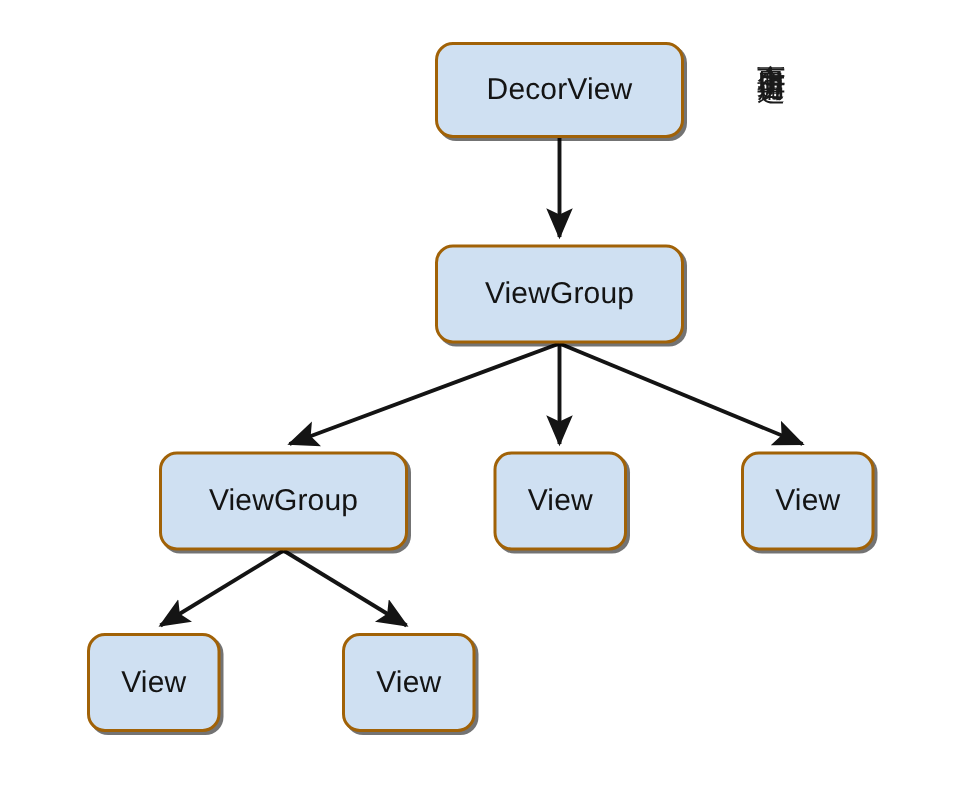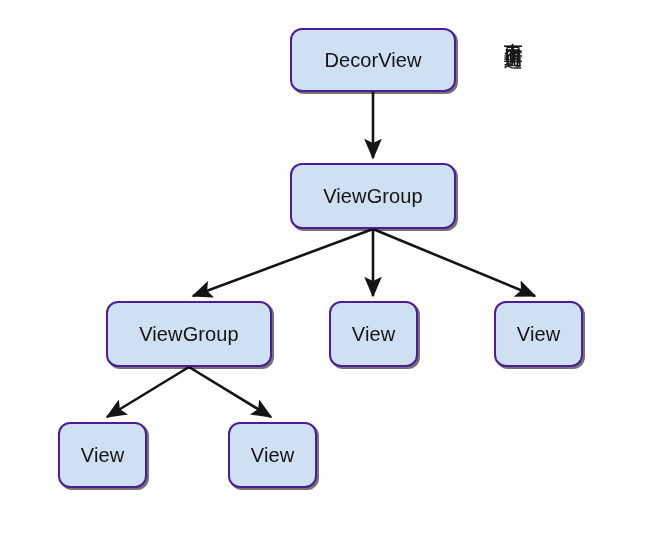--- a/index.html
+++ b/index.html
@@ -27,21 +27,21 @@
     left: 0;
     top: 0;
     width: 648px;
     height: 534px;
     pointer-events: none;
   }
   .node {
     position: absolute;
     box-sizing: border-box;
     background: #cfe0f2;
-    border: 2px solid #4c1d95;
+    border: 2px solid #a16207;
     border-radius: 12px;
     display: flex;
     align-items: center;
     justify-content: center;
     box-shadow: 2px 2px 0 rgba(0,0,0,0.55);
   }
   .node-label {
     font-size: 20px;
     color: #141414;
     line-height: 1;

